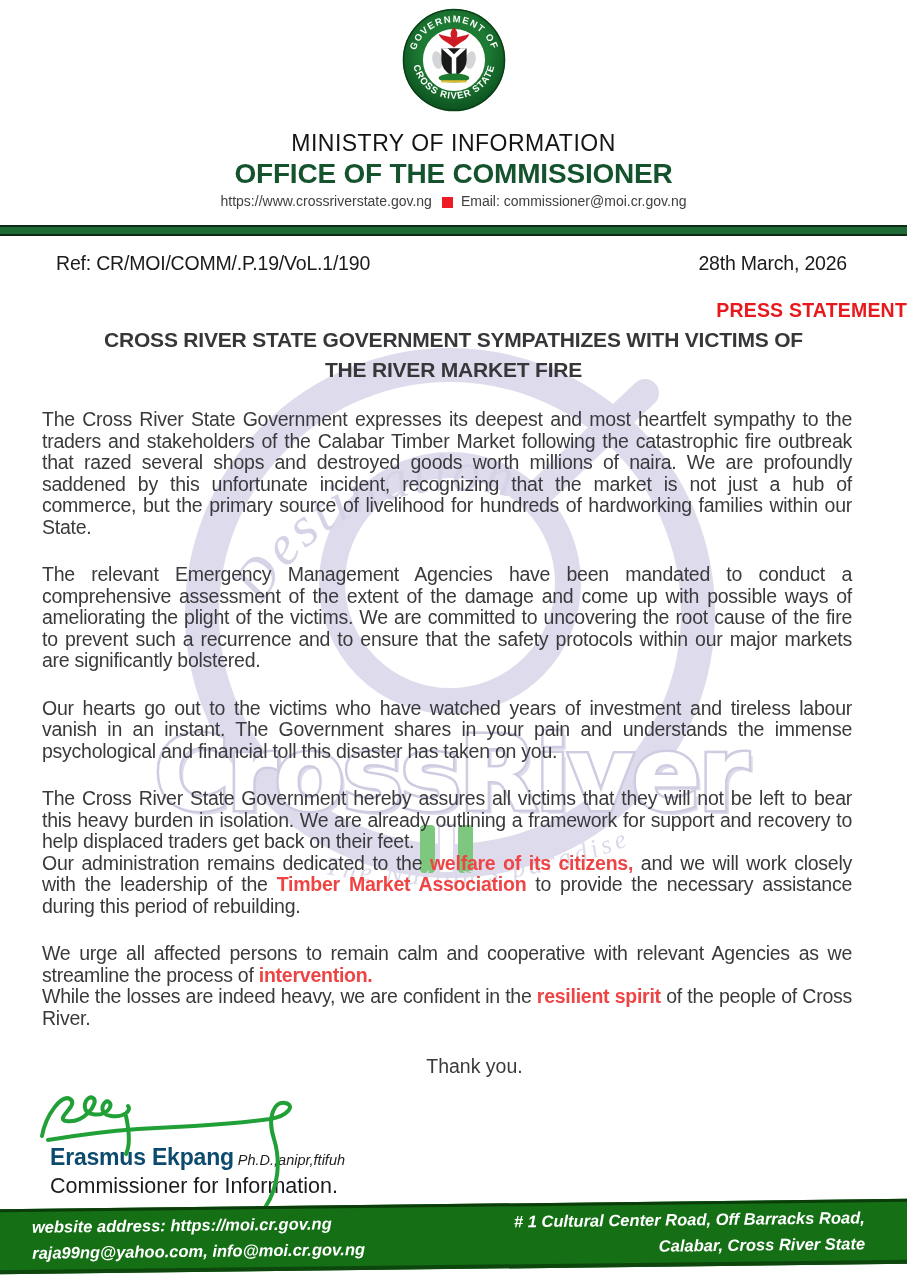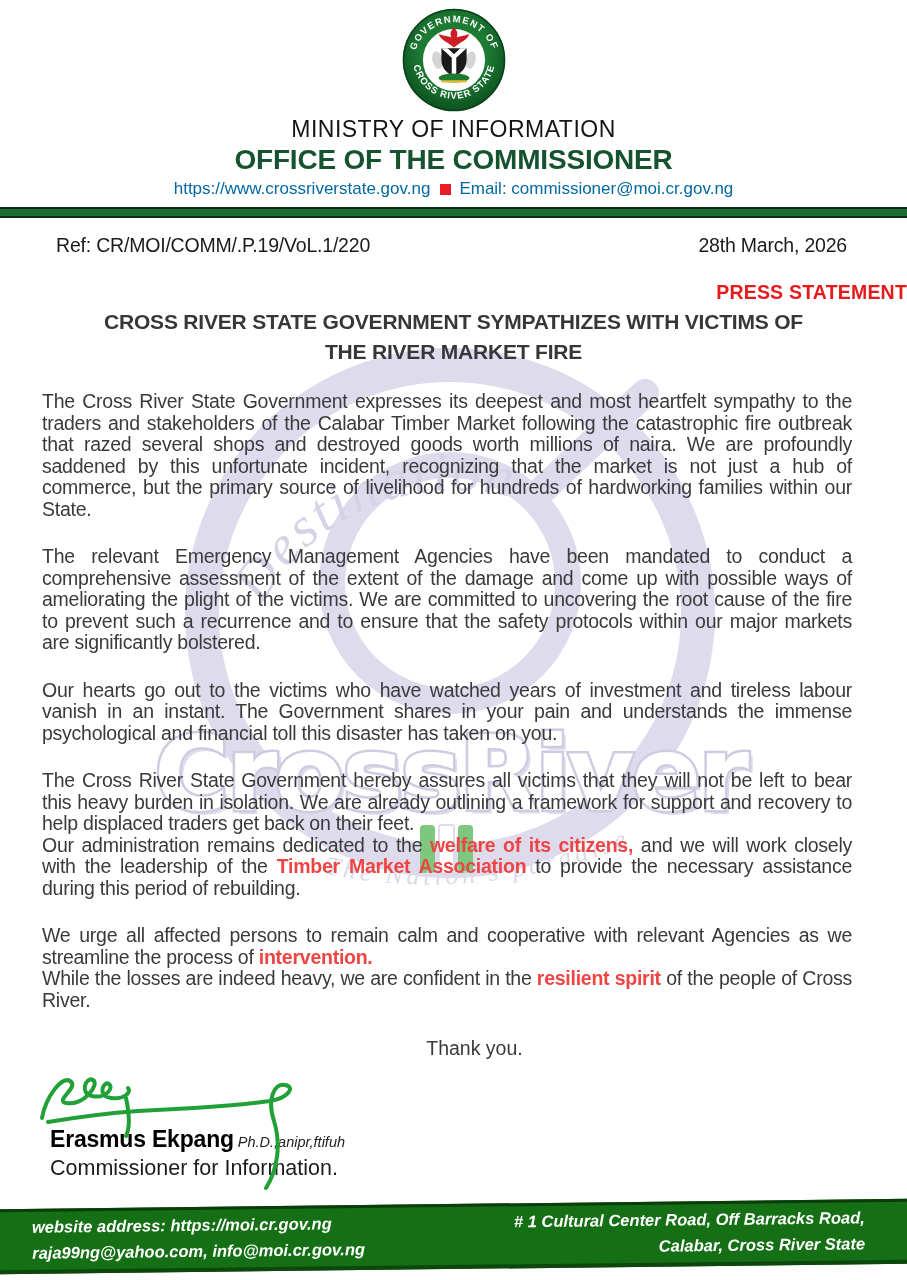--- a/index.html
+++ b/index.html
@@ -8,41 +8,41 @@
     background:#fff;overflow:hidden;
     font-family:"Liberation Sans","DejaVu Sans",sans-serif;
     color:#3a3a3d;
   }
   .content{position:relative;z-index:1;}
   
   .watermark{position:absolute;left:85px;top:345px;z-index:0;pointer-events:none;}
   
   .header{ text-align:center;padding-top:6px;}
   .seal{display:block;margin:0 auto;}
-  .ministry{font-size:23px;letter-spacing:.5px;color:#141414;margin-top:2px;font-weight:500;}
+  .ministry{font-size:23px;letter-spacing:.5px;color:#141414;margin-top:16px;font-weight:500;}
   .office{font-size:28px;font-weight:800;letter-spacing:-.2px;color:#14532d;margin-top:1px;}
-  .contact{font-size:17px;color:#0369a1;margin-top:3px;margin-bottom:8px;}
+  .contact{font-size:14px;color:#404040;margin-top:3px;margin-bottom:16px;}
   .redsq{display:inline-block;width:11px;height:11px;background:#ed1c24;margin:0 8px 0 10px;vertical-align:middle;}
   .divider{height:7px;background:#1e6b35;border-top:2px solid #0d2b15;border-bottom:2px solid #0d2b15;}
   
   .ref-row{display:flex;justify-content:space-between;align-items:baseline;
     padding:16px 60px 0 56px;font-size:19.5px;color:#1b1b1d;letter-spacing:-.2px;}
   
   .kicker{margin-top:24px;text-align:right;color:#e8191d;font-weight:bold;font-size:19.5px;letter-spacing:.2px;}
   .doc-title{margin-top:3px;text-align:center;font-weight:bold;font-size:21px;line-height:30px;color:#37373a;letter-spacing:-.2px;}
   
   .body-text{padding:24px 55px 0 42px;}
   .body-text p{margin:0 0 26px 0;font-size:19.5px;line-height:21.5px;text-align:justify;letter-spacing:-.25px;color:#3a3a3d;}
   .body-text b{color:#ef4444;margin-top:41px;}
   .closing{margin:0 0 0 42px;font-size:19.5px;color:#3a3a3d;text-align:center;}
   
   .sig-area{position:relative;margin:4px 0 0 42px;height:140px;}
   .sig-svg{position:absolute;left:-8px;top:2px;z-index:2;pointer-events:none;}
   .sig-name-row{position:absolute;left:8px;top:62px;white-space:nowrap;}
-  .sig-name{font-size:23px;font-weight:800;color:#000000;letter-spacing:-.2px;}
+  .sig-name{font-size:23px;font-weight:800;color:#0c4a6e;letter-spacing:-.2px;}
   .sig-creds{font-size:14.5px;font-style:italic;color:#222;margin-left:4px;}
   .sig-role{position:absolute;left:8px;top:92px;font-size:21.5px;color:#1c1c1e;}
   
   .footer{position:absolute;left:-10px;right:-10px;top:1204px;height:58px;
     background:#156f15;border-top:3px solid #0b3d0b;border-bottom:4px solid #0d470d;
     transform:rotate(-0.65deg);
     display:flex;justify-content:space-between;align-items:center;z-index:3;
     color:#fff;font-style:italic;font-weight:bold;font-size:16.5px;line-height:1.55;}
   .footer-left{padding-left:42px;}
   .footer-right{padding-right:52px;text-align:right;}
@@ -107,21 +107,21 @@
           <rect x="46" y="82.5" width="28" height="2.6" rx="1.3" fill="#e3bd35"></rect>
         </g>
       </svg>
       <div class="ministry">MINISTRY OF INFORMATION</div>
       <div class="office">OFFICE OF THE COMMISSIONER</div>
       <div class="contact"><span>https://www.crossriverstate.gov.ng</span><span class="redsq"></span><span>Email: commissioner@moi.cr.gov.ng</span></div>
     </div>
     <div class="divider"></div>
 
     <div class="ref-row">
-      <span>Ref: CR/MOI/COMM/.P.19/VoL.1/220</span>
+      <span>Ref: CR/MOI/COMM/.P.19/VoL.1/190</span>
       <span>28th March, 2026</span>
     </div>
 
     <div class="kicker">PRESS STATEMENT</div>
     <div class="doc-title">
       <div>CROSS RIVER STATE GOVERNMENT SYMPATHIZES WITH VICTIMS OF</div>
       <div>THE RIVER MARKET FIRE</div>
     </div>
 
     <div class="body-text">

